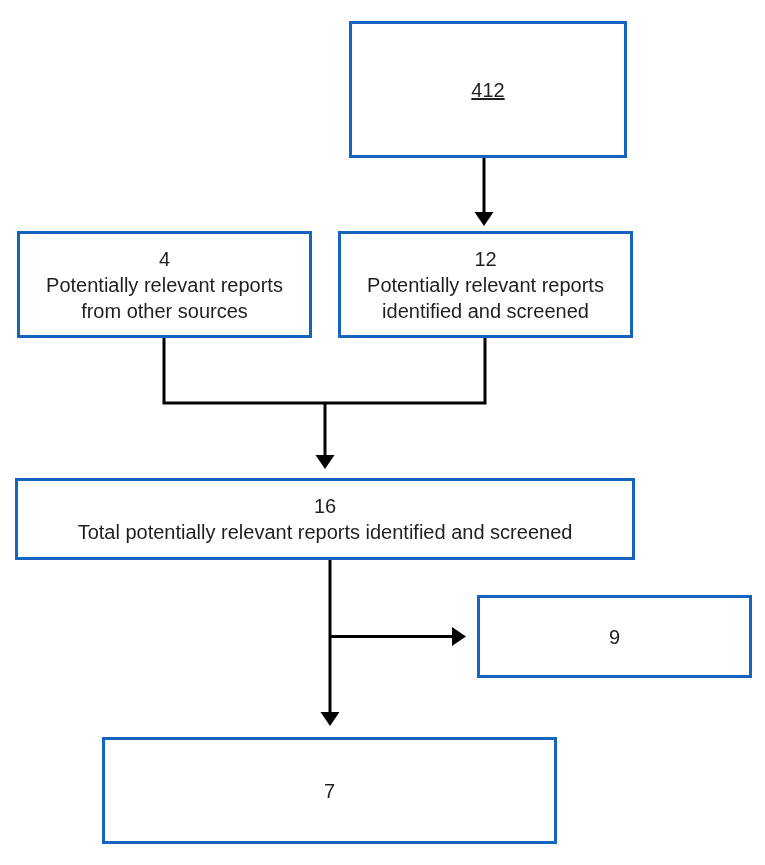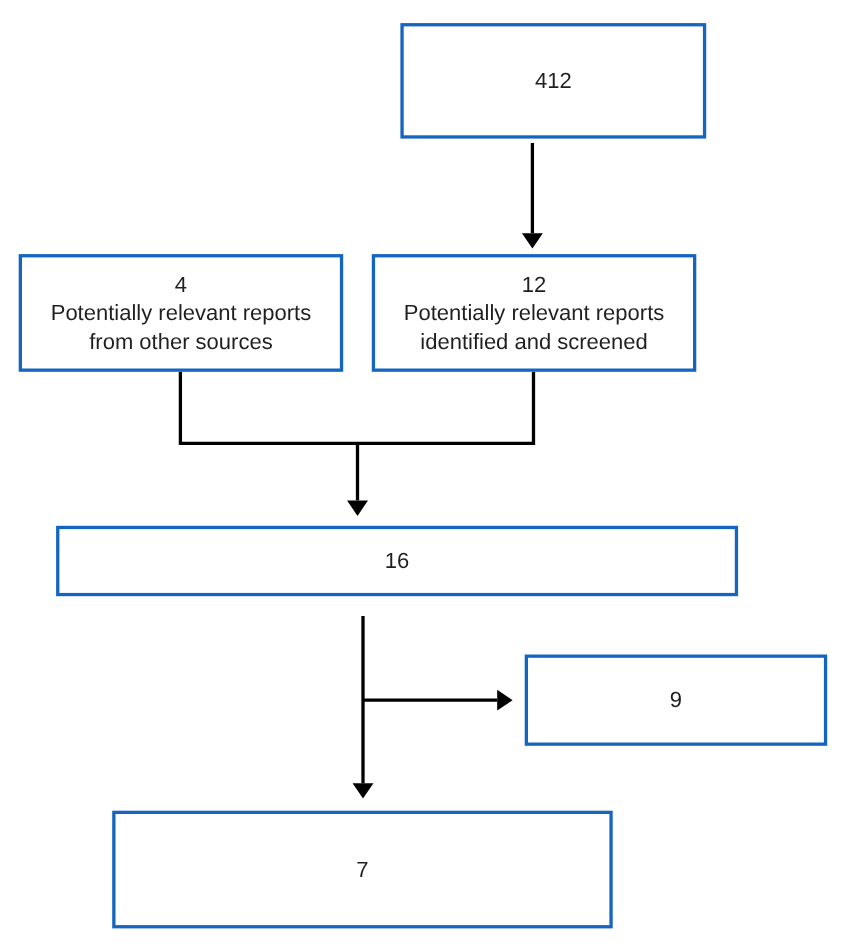--- a/index.html
+++ b/index.html
@@ -34,24 +34,24 @@
     align-items: center;
     text-align: center;
     font-size: 20px;
     line-height: 26px;
     color: var(--text);
     padding: 4px 8px;
   }
   .box .label { white-space: pre-line; }
 
   
-  .box-citations    { left: 364px; top: 21px;  width: 278px; height: 105px; }
+  .box-citations    { left: 349px; top: 21px;  width: 278px; height: 137px; text-decoration: underline; }
   .box-other        { left: 17px;  top: 231px; width: 295px; height: 107px; }
   .box-screened     { left: 338px; top: 231px; width: 295px; height: 107px; text-align: center; }
-  .box-total        { left: 15px;  top: 478px; width: 620px; height: 64px; margin-left: 36px;  }
+  .box-total        { left: 15px;  top: 478px; width: 620px; height: 82px;  }
   .box-excluded     { left: 477px; top: 595px; width: 275px; height: 83px;  }
   .box-included     { left: 102px; top: 737px; width: 455px; height: 107px; }
 </style>
 </head>
 <body>
 
 <div class="canvas">
 
   <svg class="connectors" viewBox="0 0 765 865" xmlns="http://www.w3.org/2000/svg">
 
@@ -88,20 +88,21 @@
   </div>
 
   <div class="box box-screened">
     <div class="num">12</div>
     <div class="label">Potentially relevant reports
 identified and screened</div>
   </div>
 
   <div class="box box-total">
     <div class="num">16</div>
+    <div class="label">Total potentially relevant reports identified and screened</div>
   </div>
 
   <div class="box box-excluded">
     <div class="num">9</div>
   </div>
 
   <div class="box box-included">
     <div class="num">7</div>
   </div>
 

